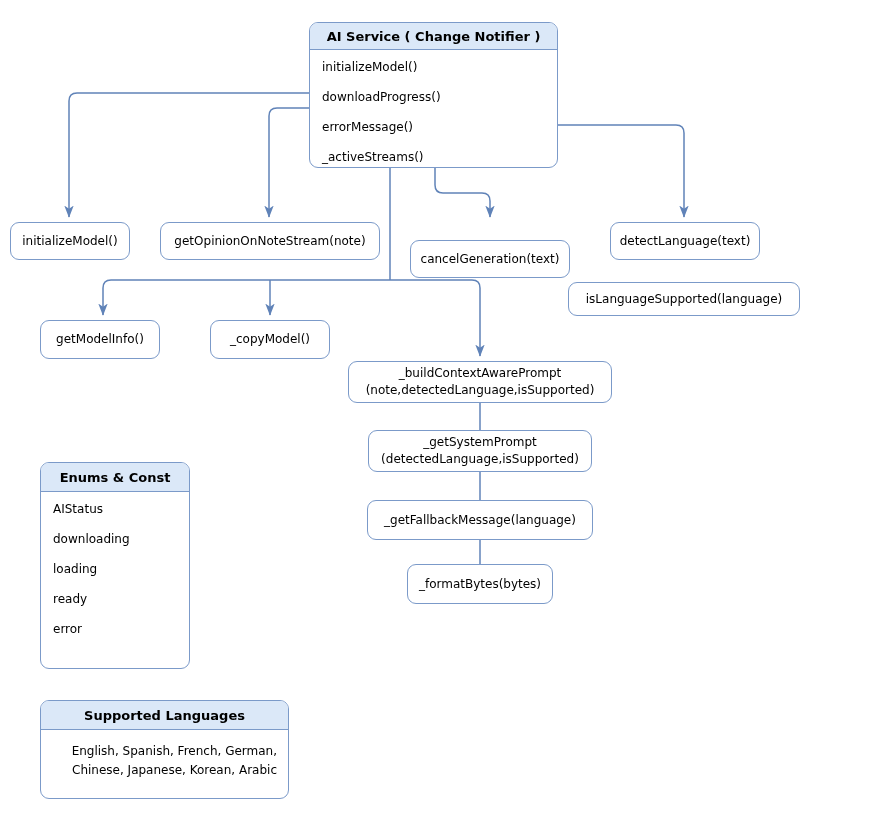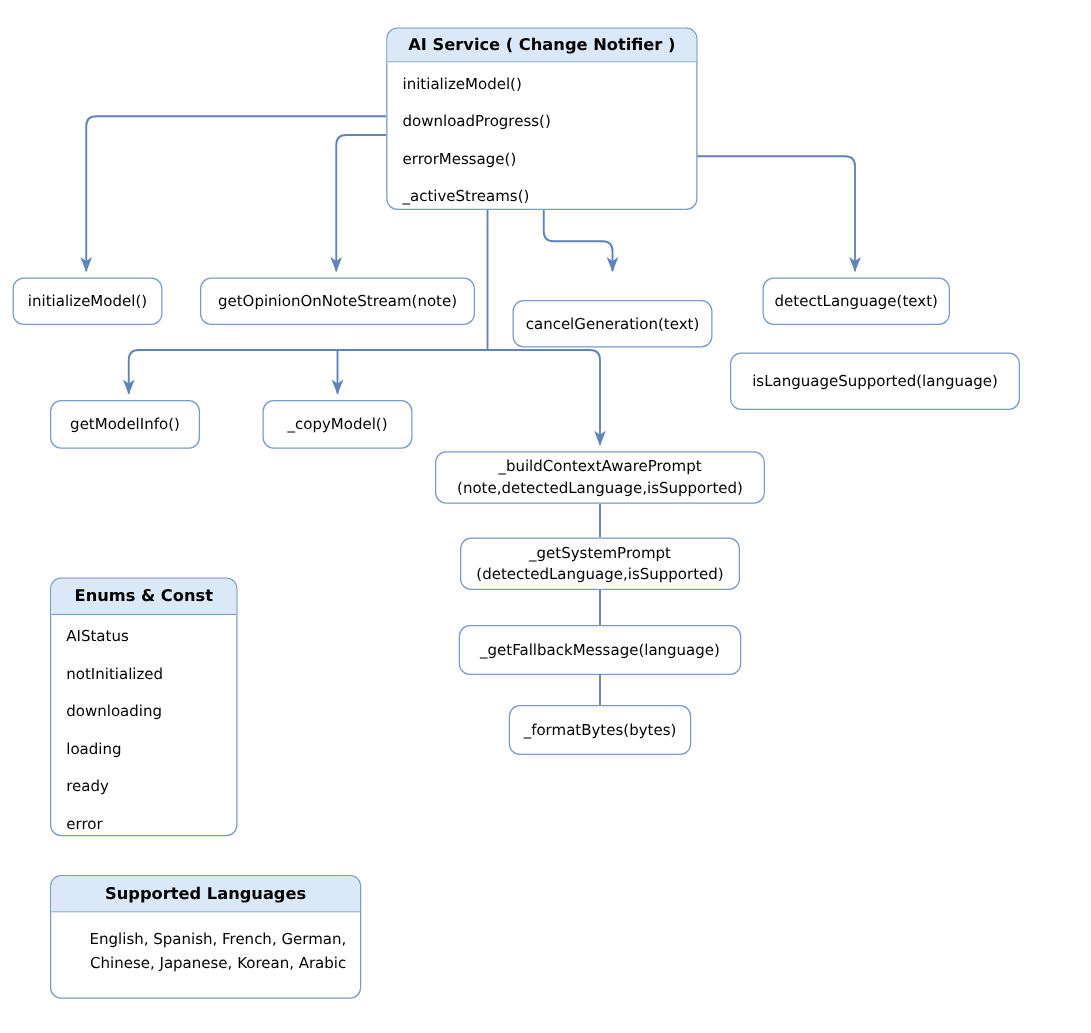--- a/index.html
+++ b/index.html
@@ -69,21 +69,21 @@
   </div>
   <div class="node leaf" style="left:160px;top:222px;width:220px;height:38px;">
     <span>getOpinionOnNoteStream(note)</span>
   </div>
   <div class="node leaf" style="left:410px;top:240px;width:160px;height:38px;">
     <span>cancelGeneration(text)</span>
   </div>
   <div class="node leaf" style="left:610px;top:222px;width:150px;height:38px;">
     <span>detectLanguage(text)</span>
   </div>
-  <div class="node leaf" style="left:584px;top:282px;width:232px;height:46px;">
+  <div class="node leaf" style="left:568px;top:282px;width:232px;height:34px;">
     <span>isLanguageSupported(language)</span>
   </div>
 
   <div class="node leaf" style="left:40px;top:320px;width:120px;height:39px;">
     <span>getModelInfo()</span>
   </div>
   <div class="node leaf" style="left:210px;top:320px;width:120px;height:39px;">
     <span>_copyModel()</span>
   </div>
 
@@ -105,21 +105,20 @@
   <div class="node leaf" style="left:407px;top:564px;width:146px;height:40px;">
     <span>_formatBytes(bytes)</span>
   </div>
 
   <div class="node compartment" style="left:40px;top:462px;width:150px;height:207px;">
     <div class="hdr hdr-md">
       <span>Enums &amp; Const</span>
     </div>
     <div class="rows">
       <div class="row">AIStatus</div>
-      <div class="row">notInitialized</div>
       <div class="row">downloading</div>
       <div class="row">loading</div>
       <div class="row">ready</div>
       <div class="row">error</div>
     </div>
   </div>
 
   <div class="node compartment" style="left:40px;top:700px;width:249px;height:99px;">
     <div class="hdr hdr-md">
       <span>Supported Languages</span>

